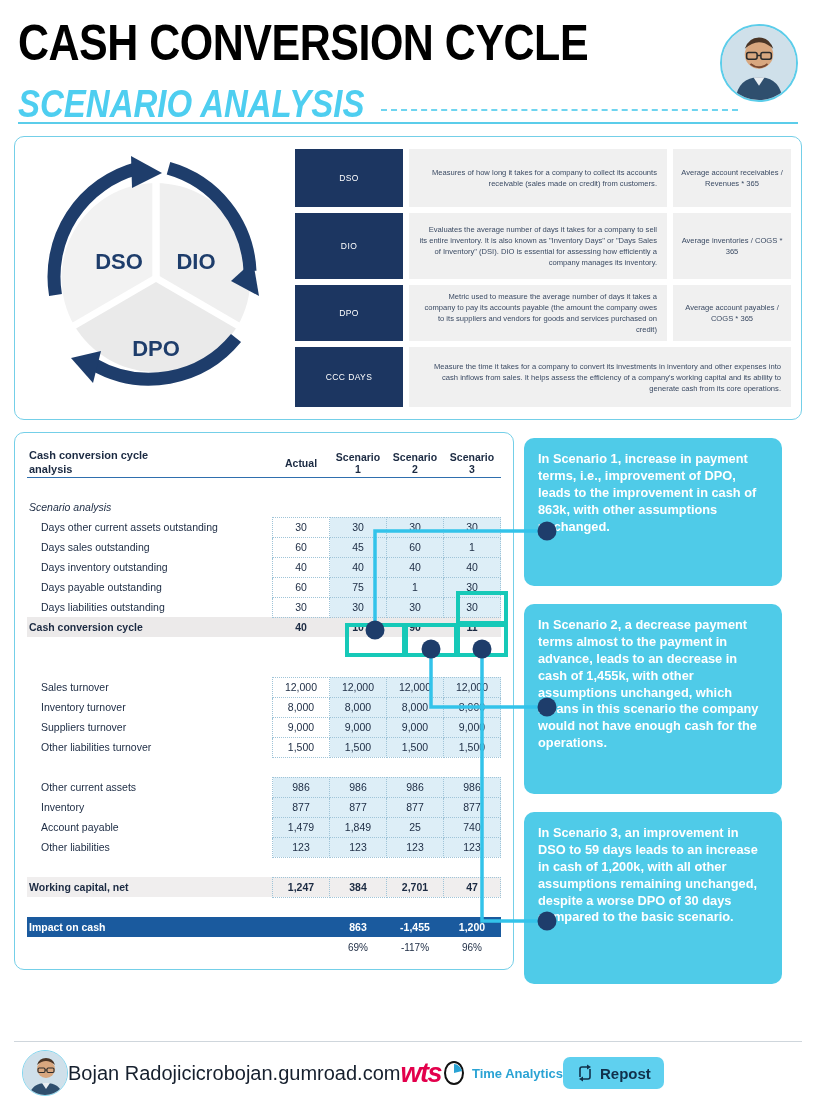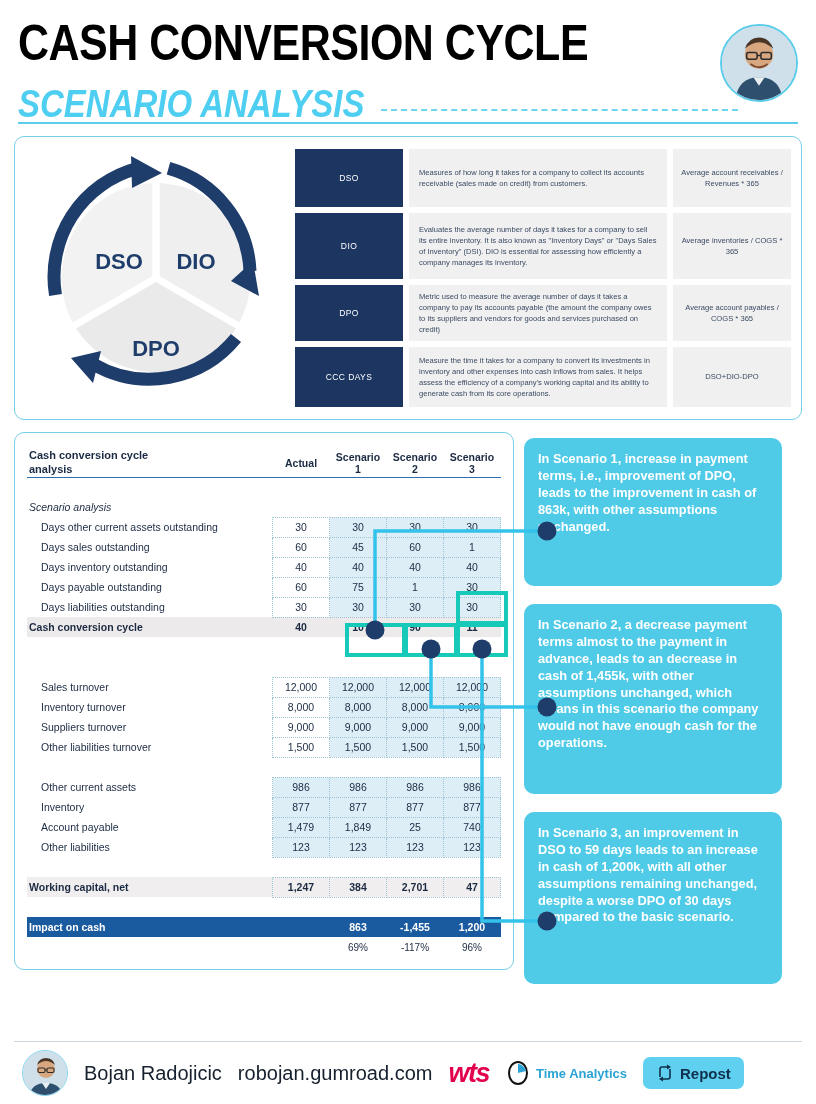--- a/index.html
+++ b/index.html
@@ -53,21 +53,21 @@
   .defs { flex: 1; display: flex; flex-direction: column; gap: 6px; }
   .def-row { display: flex; gap: 6px; align-items: stretch; }
   .def-key {
     width: 108px; background: #1c3661; color: #ffffff;
     font-size: 8.5px; letter-spacing: .4px;
     display: flex; align-items: center; justify-content: center;
     text-align: center;
   }
   .def-text {
     flex: 1; background: #f0f0f0; color: #3a4a63;
-    font-size: 7.6px; line-height: 1.45; text-align: left;
+    font-size: 7.6px; line-height: 1.45; text-align: right;
     padding: 6px 10px; display: flex; align-items: center; justify-content: center;
   }
   .def-formula {
     width: 118px; background: #f0f0f0; color: #3a4a63;
     font-size: 7.6px; line-height: 1.5; text-align: center;
     padding: 20px 6px; display: flex; align-items: center; justify-content: center;
   }
   .r1 { height: 58px; } .r2 { height: 66px; } .r3 { height: 56px; } .r4 { height: 60px; }
 
   
@@ -105,21 +105,21 @@
   .c2 { height: 190px; }
   .c3 { height: 172px; }
 
   
   .conn { position: absolute; left: 0; top: 0; width: 816px; height: 1104px; pointer-events: none; }
 
   
   .foot-rule { position: absolute; left: 14px; right: 14px; bottom: 62px; height: 1.5px; background: #cfd6dc; }
   .footer {
     position: absolute; left: 0; right: 0; bottom: 0; height: 62px;
-    display: flex; align-items: center; padding: 0 22px; gap: 16px;
+    display: flex; align-items: center; padding: 0 22px; 
   }
   .foot-avatar {
     width: 46px; height: 46px; border-radius: 50%;
     border: 1.5px solid #7fd5ee; overflow: hidden; background: #dfe8ef; flex: none;
   }
   .foot-name { font-size: 20px; color: #16202e; }
   .foot-url  { font-size: 20px; color: #16202e; }
   .wts { font-size: 27px; font-weight: bold; color: #e3004c; font-style: italic; letter-spacing: -1.5px; }
   .ta-wrap { display: flex; align-items: center; gap: 5px; }
   .ta-text { font-size: 13px; font-weight: bold; color: #2aa3d4; }
@@ -194,21 +194,20 @@
       <div class="def-formula">Average inventories / COGS * 365</div>
     </div>
     <div class="def-row r3">
       <div class="def-key">DPO</div>
       <div class="def-text">Metric used to measure the average number of days it takes a company to pay its accounts payable (the amount the company owes to its suppliers and vendors for goods and services purchased on credit)</div>
       <div class="def-formula">Average account payables / COGS * 365</div>
     </div>
     <div class="def-row r4">
       <div class="def-key">CCC DAYS</div>
       <div class="def-text">Measure the time it takes for a company to convert its investments in inventory and other expenses into cash inflows from sales. It helps assess the efficiency of a company's working capital and its ability to generate cash from its core operations.</div>
-      <div class="def-formula">DSO+DIO-DPO</div>
     </div>
   </div>
 </div>
 
 <div class="lower">
 
   <div class="table-card">
     <table class="cc">
       <tbody>
           <tr class="head-row">

